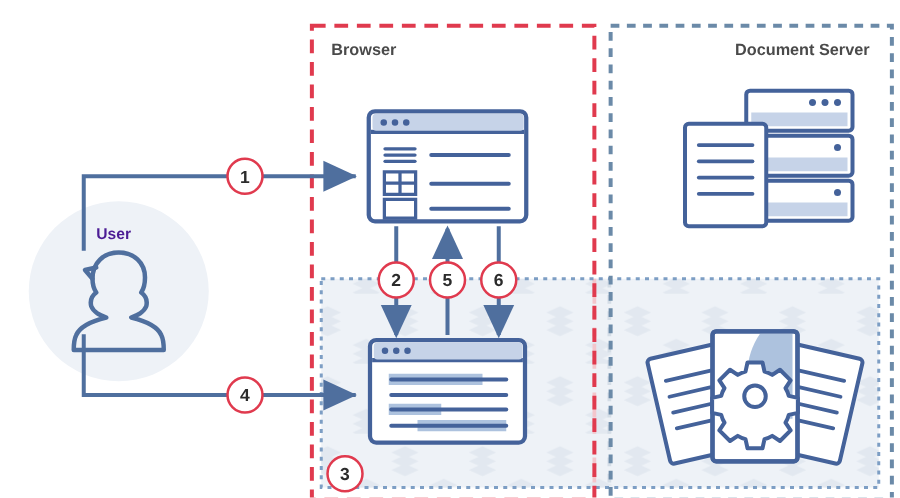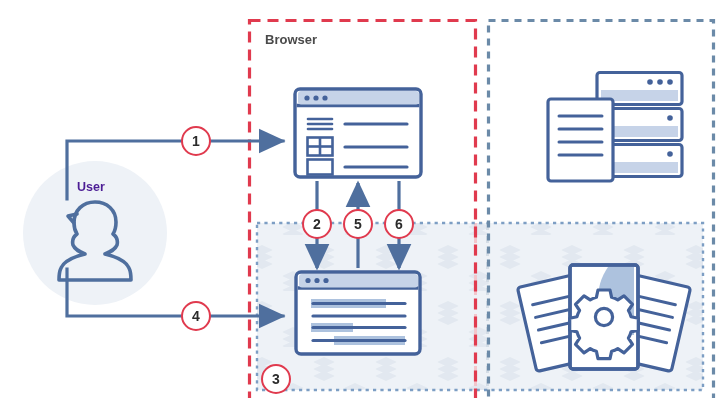--- a/index.html
+++ b/index.html
@@ -197,20 +197,21 @@
                  l4.1,6.2 l-8.5,8.5 l-6.2,-4.1 a21,21 0 0 1 -6.2,2.6 l-1.6,7.3 h-12
                  l-1.6,-7.3 a21,21 0 0 1 -6.2,-2.6 l-6.2,4.1 l-8.5,-8.5 l4.1,-6.2
                  a21,21 0 0 1 -2.6,-6.2 l-7.3,-1.6 v-12 l7.3,-1.6 a21,21 0 0 1 2.6,-6.2
                  l-4.1,-6.2 l8.5,-8.5 l6.2,4.1 a21,21 0 0 1 6.2,-2.6 z"></path>
         <circle cx="0" cy="0" r="8.6" fill="#ffffff" stroke="#44629a" stroke-width="3.2"></circle>
       </g>
     </g>
   </svg>
 
   <div class="lbl" style="left:265px; top:21px;">Browser</div>
+  <div class="lbl" style="left:588px; top:21px;">Document Server</div>
   <div class="usertxt" style="left:77px; top:169px;">User</div>
 
   <div class="num" style="left:181px; top:115px;">1</div>
   <div class="num" style="left:302px; top:198px;">2</div>
   <div class="num" style="left:261px; top:353px;">3</div>
   <div class="num" style="left:181px; top:290px;">4</div>
   <div class="num" style="left:343px; top:198px;">5</div>
   <div class="num" style="left:384px; top:198px;">6</div>
 
 </div>

